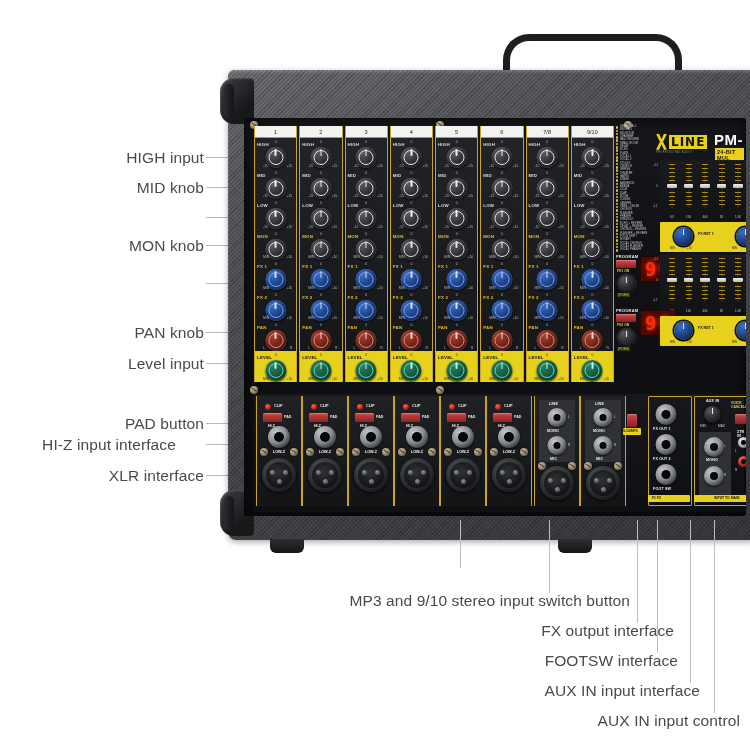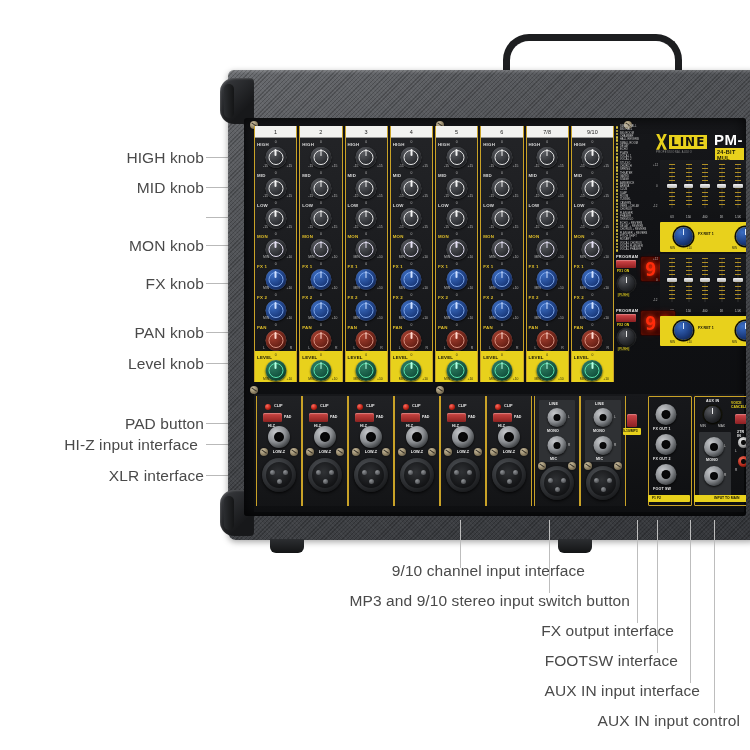--- a/index.html
+++ b/index.html
@@ -302,44 +302,43 @@
     box-shadow:0 1px 2px rgba(0,0,0,.9),0 0 0 1.6px #14140a;
   }
   .auxknob::after{content:"";position:absolute;left:50%;top:2px;width:1.5px;height:6px;margin-left:-.75px;background:#ececec;}
   .yborder{position:absolute;border:1.6px solid #c9a227;border-radius:1px;}
 </style>
 </head>
 <body>
 
 <div id="stage">
 
-  <div class="callout r" style="left:20px;top:150px;width:184px;"><span>HIGH knob</span></div>
+  <div class="callout r" style="left:20px;top:150px;width:184px;"><span>HIGH input</span></div>
   <div class="lead" style="left:206px;top:157px;width:136px;"></div>
 
   <div class="callout r" style="left:20px;top:180px;width:184px;"><span>MID knob</span></div>
   <div class="lead" style="left:206px;top:187px;width:136px;"></div>
 
   <div class="lead" style="left:206px;top:217px;width:136px;"></div>
 
   <div class="callout r" style="left:20px;top:238px;width:184px;"><span>MON knob</span></div>
   <div class="lead" style="left:206px;top:245px;width:136px;"></div>
 
-  <div class="callout r" style="left:20px;top:276px;width:184px;"><span>FX knob</span></div>
   <div class="lead" style="left:206px;top:283px;width:136px;"></div>
 
   <div class="callout r" style="left:20px;top:325px;width:184px;"><span>PAN knob</span></div>
   <div class="lead" style="left:206px;top:332px;width:136px;"></div>
 
-  <div class="callout r" style="left:20px;top:356px;width:184px;"><span>Level knob</span></div>
+  <div class="callout r" style="left:20px;top:356px;width:184px;"><span>Level input</span></div>
   <div class="lead" style="left:206px;top:363px;width:136px;"></div>
 
   <div class="callout r" style="left:20px;top:416px;width:184px;"><span>PAD button</span></div>
   <div class="lead" style="left:206px;top:423px;width:136px;"></div>
 
-  <div class="callout r" style="left:4px;top:437px;width:194px;"><span>HI-Z input interface</span></div>
+  <div class="callout r" style="left:12px;top:437px;width:194px;text-align:center;"><span>HI-Z input interface</span></div>
   <div class="lead" style="left:206px;top:444px;width:136px;"></div>
 
   <div class="callout r" style="left:20px;top:468px;width:184px;"><span>XLR interface</span></div>
   <div class="lead" style="left:206px;top:475px;width:136px;"></div>
 
   <div id="mixer">
     <div class="handle"></div>
     <div class="handle-base"></div>
     <div class="case"></div>
     <div class="corner tl"></div>
@@ -1440,21 +1439,20 @@
           <div class="iosub" style="left:481px;top:55px;">L</div>
           <div class="rca red" style="left:484px;top:62px;"></div>
           <div class="iosub" style="left:481px;top:74px;">R</div>
           <div class="ybox" style="left:440px;top:101px;width:86px;height:7px;"></div>
           <div class="ybox-txt" style="left:460px;top:102px;">INPUT TO MAIN</div>
         </div>
     </div>
   </div>
 
   <div class="lead v" style="left:460px;top:520px;height:48px;"></div>
-  <div class="callout r" style="left:150px;top:563px;width:435px;"><span>9/10 channel input interface</span></div>
 
   <div class="lead v" style="left:549px;top:520px;height:73px;"></div>
   <div class="callout r" style="left:150px;top:593px;width:480px;"><span>MP3 and 9/10 stereo input switch button</span></div>
 
   <div class="lead v" style="left:637px;top:520px;height:103px;"></div>
   <div class="callout r" style="left:216px;top:623px;width:458px;"><span>FX output interface</span></div>
 
   <div class="lead v" style="left:657px;top:520px;height:133px;"></div>
   <div class="callout r" style="left:200px;top:653px;width:478px;"><span>FOOTSW interface</span></div>
 

